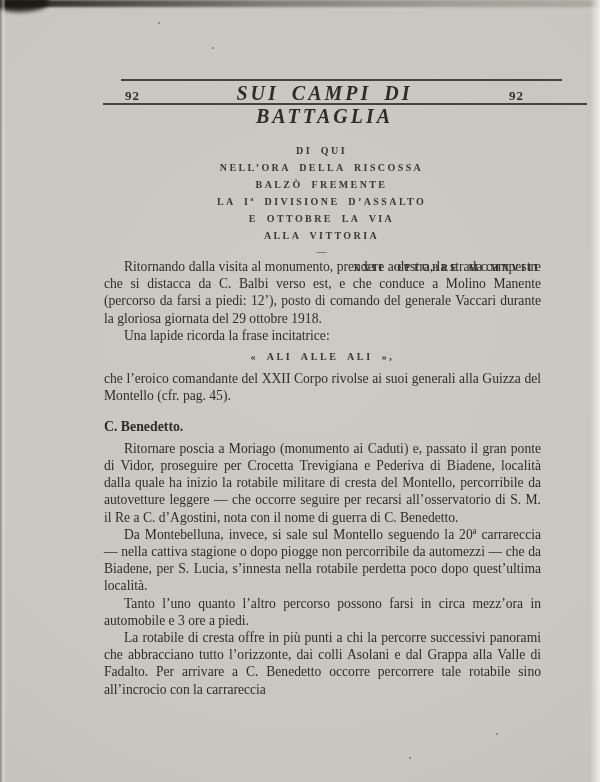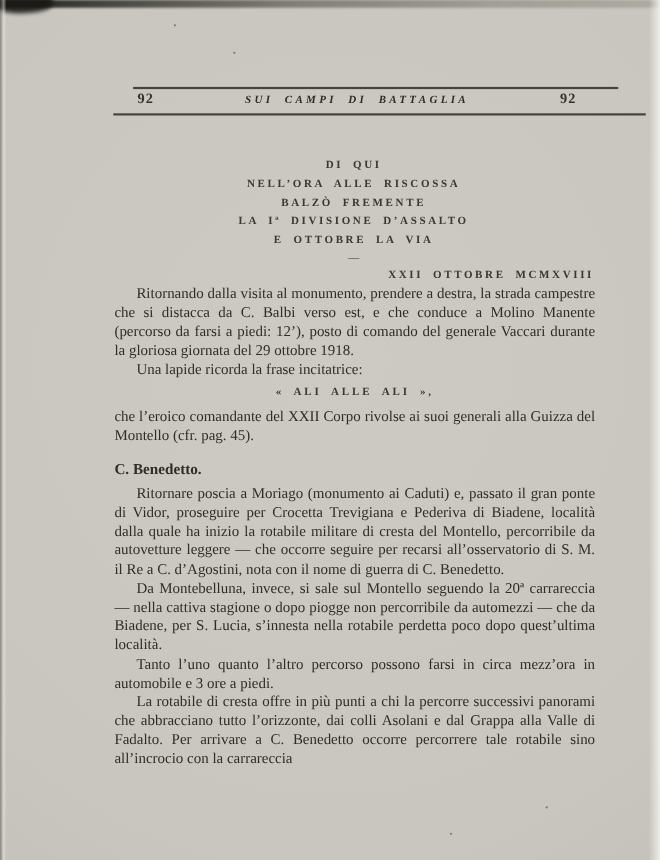--- a/index.html
+++ b/index.html
@@ -46,21 +46,21 @@
     display: flex; justify-content: space-between; align-items: baseline; gap: 42px;
   }
   .page-num {
     font-size: 13px; font-weight: 600; letter-spacing: 1px; color: #33312b;
   }
   .page-num.left  { margin-left: 22px; }
   .page-num.right { margin-right: 16px; }
   .running-title {
     flex: 1; text-align: center;
     font-style: italic; font-weight: 600;
-    font-size: 10px; letter-spacing: 3px; word-spacing: 5px;
+    font-size: 20px; letter-spacing: 3px; word-spacing: 5px;
     color: #2e2c26;
   }
 
   
   .epigraph {
     position: absolute; top: 127px; left: 103px; width: 437px;
     text-align: center;
     font-size: 10px; font-weight: 700;
     letter-spacing: 2.4px; word-spacing: 4px;
     line-height: 17px; color: #3a382f; margin-top: 15px;
@@ -102,24 +102,25 @@
 <div class="rule rule-top"></div>
 <div class="header-row">
   <span class="page-num left">92</span>
   <span class="running-title">SUI CAMPI DI BATTAGLIA</span>
   <span class="page-num right">92</span>
 </div>
 <div class="rule rule-bottom"></div>
 
 <div class="epigraph">
   <div>DI QUI</div>
-  <div>NELL’ORA ALLE RISCOSSA</div>
+  <div>NELL’ORA DELLA RISCOSSA</div>
   <div>BALZÒ FREMENTE</div>
   <div>LA Iª DIVISIONE D’ASSALTO</div>
   <div>E OTTOBRE LA VIA</div>
+  <div>ALLA VITTORIA</div>
   <div class="divider">—</div>
   <div class="date-line">XXII OTTOBRE MCMXVIII</div>
 </div>
 
 <div class="body-text">
   <p>Ritornando dalla visita al monumento, prendere a destra, la strada campestre che si distacca da C. Balbi verso est, e che conduce a Molino Manente (percorso da farsi a piedi: 12’), posto di comando del generale Vaccari durante la gloriosa giornata del 29 ottobre 1918.</p>
   <p>Una lapide ricorda la frase incitatrice:</p>
   <p class="quote-line">« ALI ALLE ALI »,</p>
   <p class="noindent">che l’eroico comandante del XXII Corpo rivolse ai suoi generali alla Guizza del Montello (cfr. pag. 45).</p>
   <p class="section-heading">C. Benedetto.</p>

